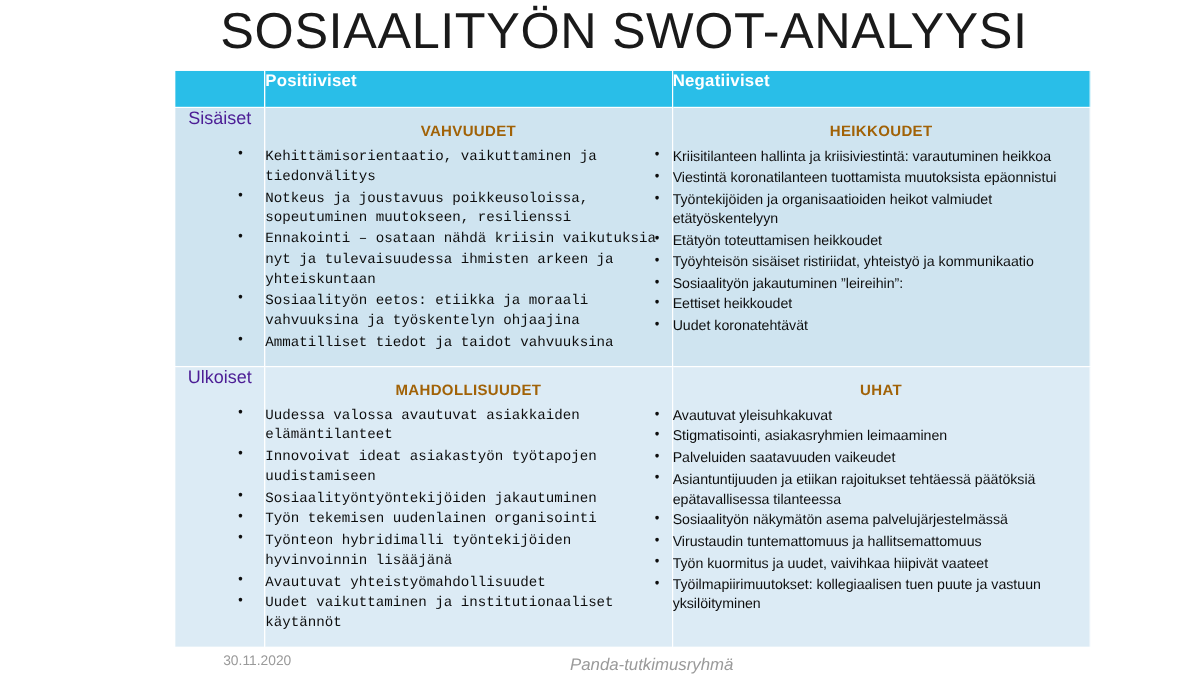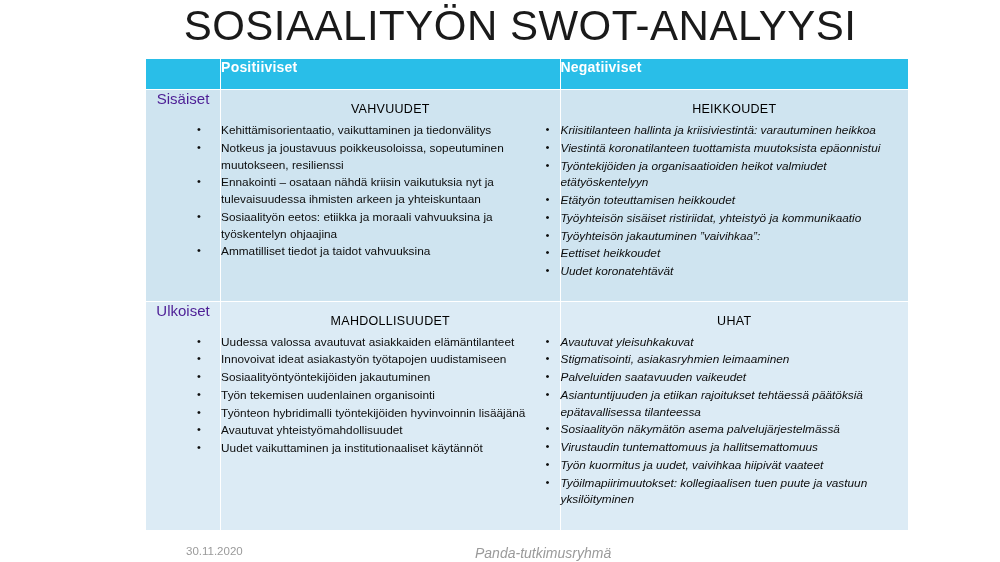--- a/index.html
+++ b/index.html
@@ -84,22 +84,22 @@
 
   .row-label {
     font-size: 15px;
     color: #4c1d95;
     text-align: center;
     vertical-align: middle;
   }
 
   .section-head {
     font-size: 12.5px;
-    font-weight: normal;
-    color: #000000;
+    font-weight: bold;
+    color: #a16207;
     text-align: center;
     padding-top: 12px;
     padding-bottom: 6px;
     letter-spacing: 0.3px;
   }
 
   ul.bullets {
     list-style: none;
     margin: 0;
     padding: 0 10px 10px 0;
@@ -112,25 +112,25 @@
     margin-bottom: 1px;
   }
   ul.bullets li::before {
     content: "\2022";
     position: absolute;
     font-size: 11px;
     color: #0d0d0d;
   }
 
   
-  .pos-list { padding-left: 86px; }
+  .pos-list { padding-left: 86px; font-family: Liberation Mono, monospace; }
   .pos-list li::before { left: -24px; top: 0; }
 
   
-  .neg-list { padding-left: 42px; font-style: italic; }
+  .neg-list { padding-left: 42px; }
   .neg-list li::before { left: -15px; top: 0; }
 
   .cell-pad-bottom { padding-bottom: 8px; }
 
   
   .footer-date {
     position: absolute;
     left: 166px;
     top: 545px;
     font-size: 11.5px;
@@ -179,21 +179,21 @@
           </ul>
         </td>
         <td class="cell-inner cell-pad-bottom">
           <div class="section-head">HEIKKOUDET</div>
           <ul class="bullets neg-list">
             <li>Kriisitilanteen hallinta ja kriisiviestintä: varautuminen heikkoa</li>
             <li>Viestintä koronatilanteen tuottamista muutoksista epäonnistui</li>
             <li>Työntekijöiden ja organisaatioiden heikot valmiudet etätyöskentelyyn</li>
             <li>Etätyön toteuttamisen heikkoudet</li>
             <li>Työyhteisön sisäiset ristiriidat, yhteistyö ja kommunikaatio</li>
-            <li>Työyhteisön jakautuminen ”vaivihkaa”:</li>
+            <li>Sosiaalityön jakautuminen ”leireihin”:</li>
             <li>Eettiset heikkoudet</li>
             <li>Uudet koronatehtävät</li>
           </ul>
         </td>
       </tr>
 
       <tr>
         <td class="cell-outer row-label">Ulkoiset</td>
         <td class="cell-outer cell-pad-bottom">
           <div class="section-head">MAHDOLLISUUDET</div>

